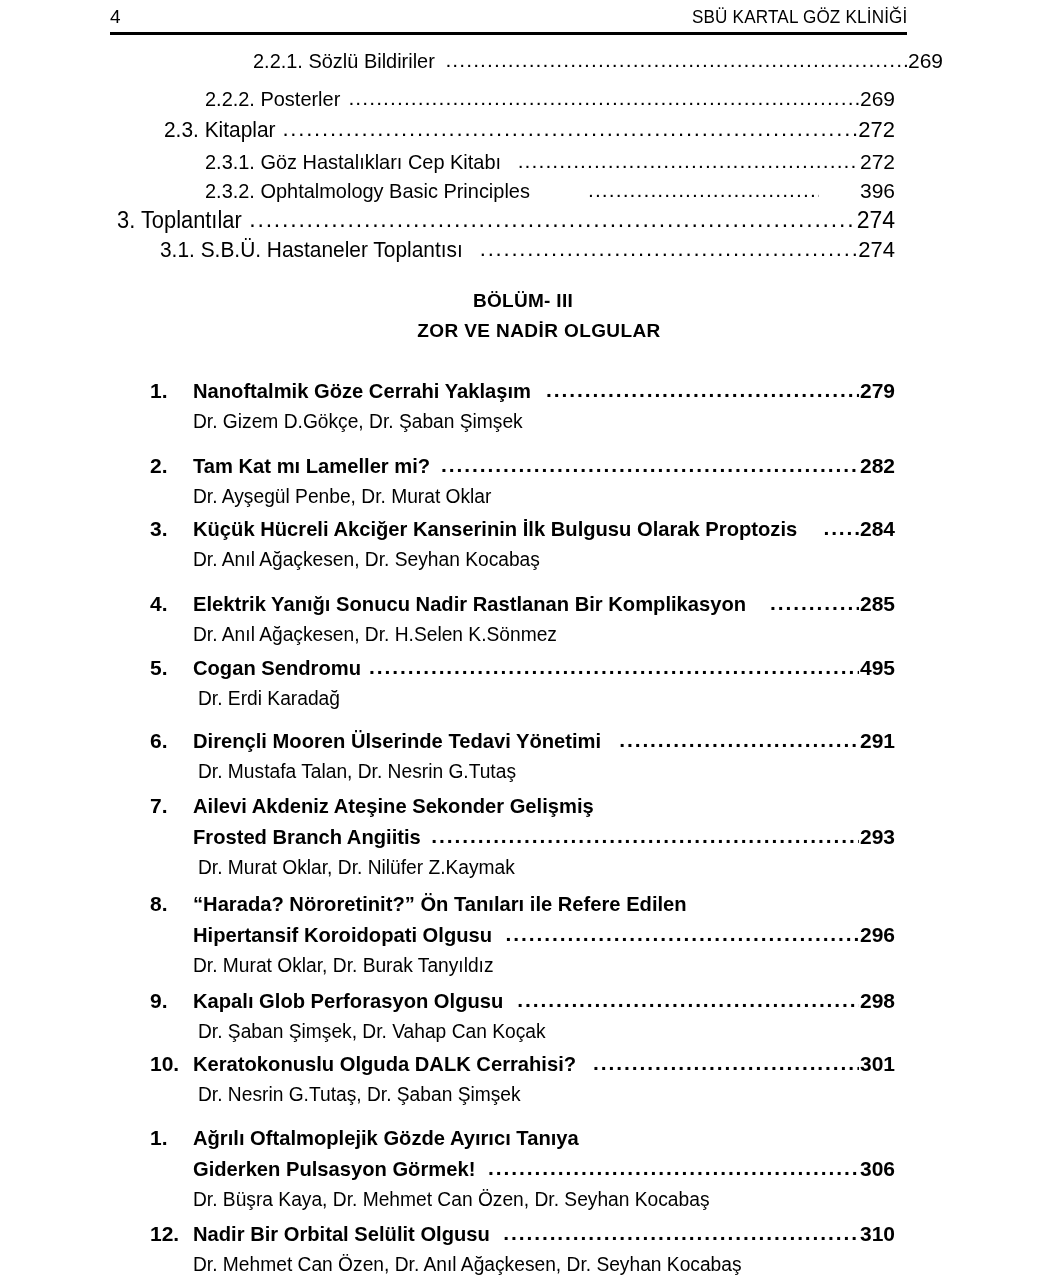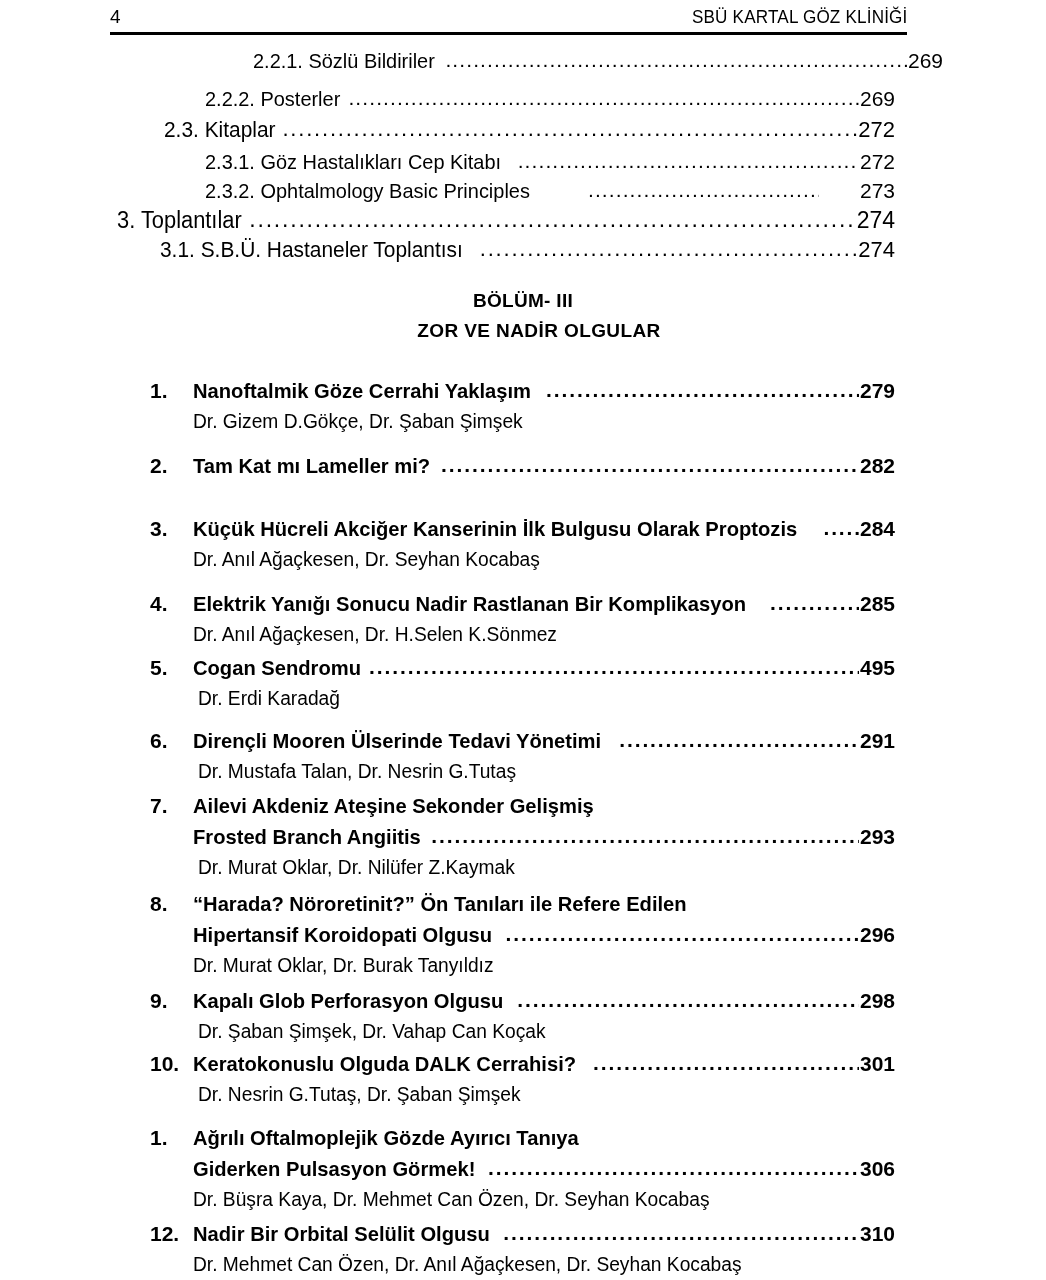--- a/index.html
+++ b/index.html
@@ -212,21 +212,21 @@
 
 <div class="toc-line upper lvl3" id="u4">
   <span class="toc-label">2.3.1. Göz Hastalıkları Cep Kitabı </span>
   <span class="leader">....................................................................................................................................................................</span>
   <span class="pageno">272</span>
 </div>
 
 <div class="toc-line upper lvl3" id="u5">
   <span class="toc-label">2.3.2. Ophtalmology Basic Principles</span>
   <span class="leader">....................................................................................................................................................................</span>
-  <span class="pageno">273</span>
+  <span class="pageno">396</span>
 </div>
 
 <div class="toc-line upper lvl1" id="u6">
   <span class="toc-label">3. Toplantılar </span>
   <span class="leader">....................................................................................................................................................................</span>
   <span class="pageno">274</span>
 </div>
 
 <div class="toc-line upper lvl2" id="u7">
   <span class="toc-label">3.1. S.B.Ü. Hastaneler Toplantısı </span>
@@ -255,20 +255,21 @@
 
 <div class="entry" id="e2">
   <div class="row">
     <span class="num">2.</span>
     <span class="body">
       <span class="title-line">
         <span class="t">Tam Kat mı Lameller mi?</span>
         <span class="leader">....................................................................................................................................................................</span>
         <span class="pageno">282</span>
       </span>
+      <div class="authors"><span>Dr. Ayşegül Penbe, Dr. Murat Oklar</span></div>
     </span>
   </div>
 </div>
 
 <div class="entry" id="e3">
   <div class="row">
     <span class="num">3.</span>
     <span class="body">
       <span class="title-line">
         <span class="t">Küçük Hücreli Akciğer Kanserinin İlk Bulgusu Olarak Proptozis</span>

